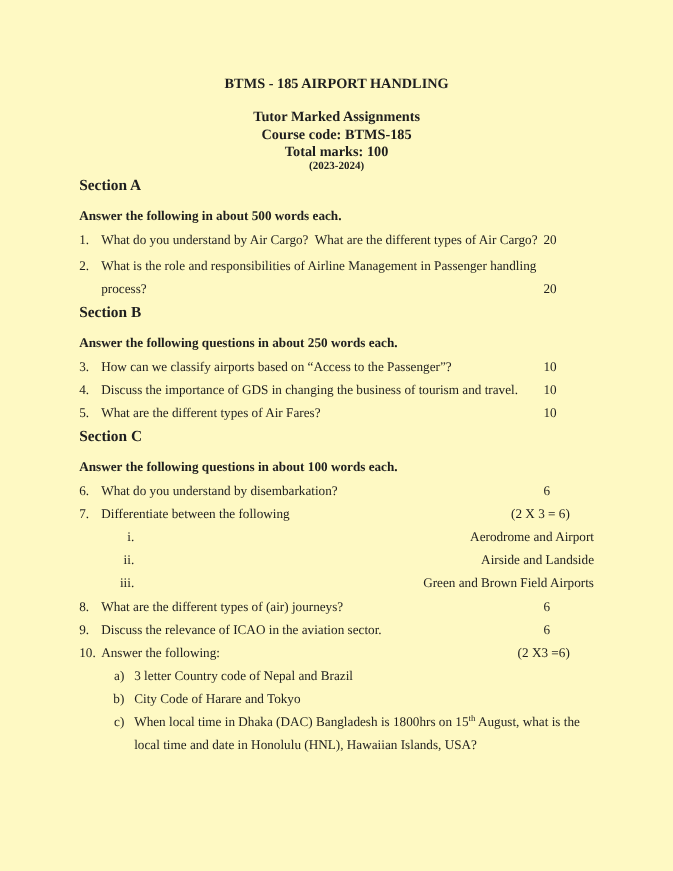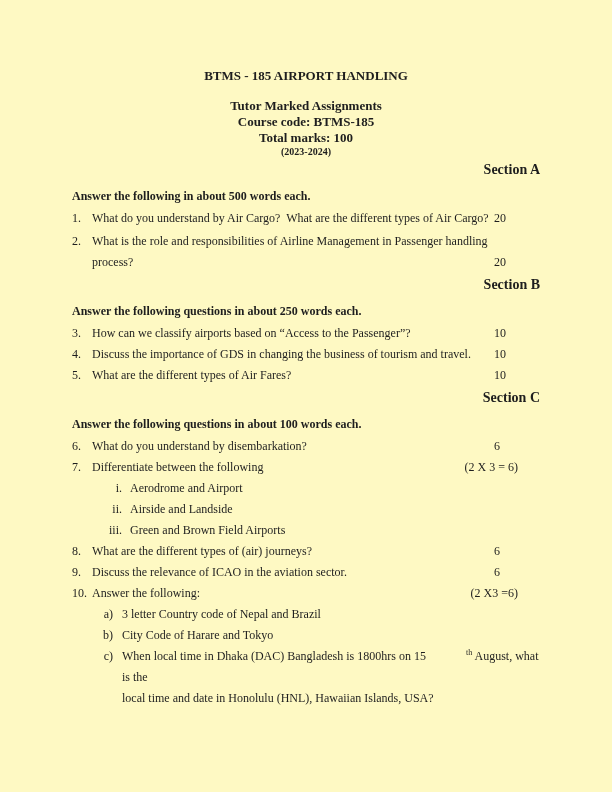--- a/index.html
+++ b/index.html
@@ -26,41 +26,41 @@
     font-weight: bold;
     font-size: 13px;
     line-height: 16px;
     margin-top: 15px;
   }
   .assign-info .session {
     font-size: 10px;
     line-height: 12px;
   }
   .section-heading {
-    text-align: right;
+    text-align: left;
     font-weight: bold;
     font-size: 14px;
     line-height: 20px;
     margin-top: 2px;
   }
   .instruction {
     font-weight: bold;
     line-height: 18px;
     margin-top: 7px;
   }
   .q-row { display: flex; line-height: 21px; }
   .q-num { flex: none; width: 20px; }
   .q-text { flex: 1; white-space: pre-wrap; }
   .q-marks { flex: none; min-width: 24px; text-align: left; padding-right: 22px; white-space: nowrap; }
   .sub-row { display: flex; line-height: 21px; }
   .sub-label { flex: none; width: 50px; text-align: right; }
-  .sub-text { margin-left: 8px; flex: 1; }
+  .sub-text { margin-left: 8px; flex: 1; text-align: right; }
   .sub2-label { flex: none; width: 41px; text-align: right; }
   .sub2-text { margin-left: 9px; flex: 1; }
-  sup { font-size: 8px; line-height: 0; vertical-align: super; margin-left: 40px; }
+  sup { font-size: 8px; line-height: 0; vertical-align: super; }
 </style>
 </head>
 <body>
 
 <div class="page">
 
   <div class="doc-title">BTMS - 185 AIRPORT HANDLING</div>
 
   <div class="assign-info">
     <div>Tutor Marked Assignments</div>

